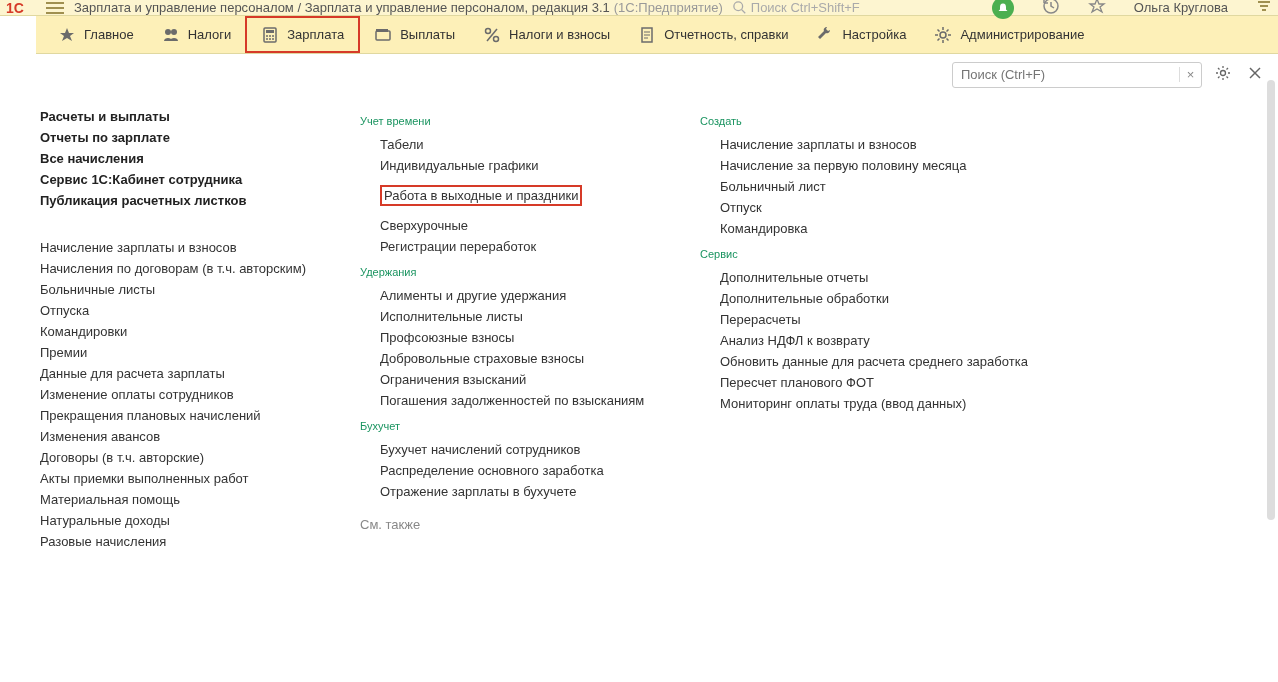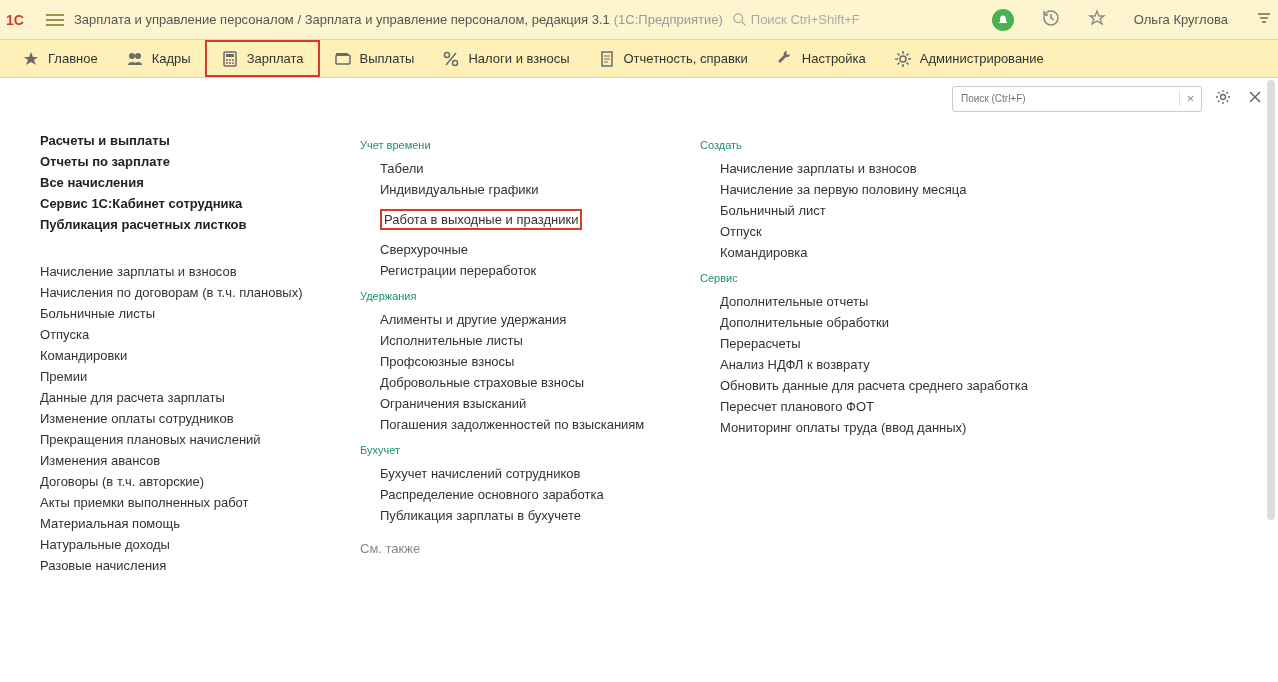--- a/index.html
+++ b/index.html
@@ -1,40 +1,40 @@
 <!DOCTYPE html>
 <html><head>
 <meta charset="utf-8">
 <style>
   * { box-sizing: border-box; margin: 0; padding: 0; }
   body { font-family: Arial, sans-serif; font-size: 13px; color: #333; background: #fff; width: 1278px; height: 682px; overflow: hidden; }
   
   
-  .titlebar { display: flex; align-items: center; height: 40px; background: #fdf5d0; border-bottom: 1px solid #e0d8a0; padding: 0 6px; }
+  .titlebar { display: flex; align-items: center; height: 16px; background: #fdf5d0; border-bottom: 1px solid #e0d8a0; padding: 0 6px; }
   .logo-1c { display: flex; align-items: center; margin-right: 6px; }
   .hamburger { margin-left: 6px; margin-right: 10px; display: flex; flex-direction: column; gap: 3px; cursor: pointer; }
   .hamburger span { width: 18px; height: 2px; background: #a09050; }
   .title-text { color: #555; flex: 0 0 auto; }
   .title-context { color: #999; margin-left: 4px; }
   .search-top { flex: 1; display: flex; align-items: center; margin-left: 10px; color: #aaa; }
   .search-top svg { margin-right: 4px; }
   .top-icons { display: flex; align-items: center; gap: 28px; margin-left: auto; }
   .bell-badge { width: 22px; height: 22px; border-radius: 50%; background: #4caf50; display: flex; align-items: center; justify-content: center; }
   .user-name { color: #555; }
   
   
-  .navbar { display: flex; align-items: flex-end; height: 38px; background: #fdf0b8; border-bottom: 1px solid #e0d8a0; padding: 0 8px; }
+  .navbar { display: flex; align-items: flex-end; height: 38px; background: #fdf0b8; border-bottom: 1px solid #e0d8a0; padding: 0 8px; margin-left: 36px; }
   .nav-item { display: flex; align-items: center; gap: 8px; padding: 0 14px; height: 100%; color: #333; cursor: pointer; }
   .nav-item.active { border: 2px solid #d63a28; }
   .nav-icon { width: 18px; height: 18px; color: #6b6b6b; }
   
   
   .subtoolbar { display: flex; align-items: center; justify-content: flex-end; padding: 6px 12px; gap: 8px; }
   .search-box { display: flex; align-items: center; border: 1px solid #ccc; border-radius: 3px; height: 26px; width: 250px; }
-  .search-box input { border: none; outline: none; flex: 1; padding: 0 8px; font-size: 10px; color: #a21caf; }
+  .search-box input { border: none; outline: none; flex: 1; padding: 0 8px; font-size: 13px; color: #a21caf; }
   .search-clear { width: 22px; text-align: center; color: #888; border-left: 1px solid #ddd; cursor: pointer; }
   .gear-btn, .close-btn { cursor: pointer; color: #666; padding: 4px; }
   
   
   .content { display: flex; padding: 8px 30px 0 40px; height: calc(100% - 66px - 40px); overflow-y: auto; position: relative; }
   .col { flex: 0 0 auto; }
   .col1 { width: 320px; }
   .col2 { width: 330px; margin-left: 0px; }
   .col3 { width: 360px; margin-left: 10px; }
   
@@ -111,21 +111,21 @@
       </svg>
     <span>Главное</span>
   </div>
   <div class="nav-item">
     <svg class="nav-icon" viewBox="0 0 18 18">
         <circle cx="6" cy="6" r="3" fill="#6b6b6b"></circle>
         <circle cx="12" cy="6" r="3" fill="#6b6b6b"></circle>
         <path d="M2 15 C2 11 10 11 10 15 Z" fill="#6b6b6b"></path>
         <path d="M8 15 C8 11 16 11 16 15 Z" fill="#6b6b6b"></path>
       </svg>
-    <span>Кадры</span>
+    <span>Налоги</span>
   </div>
   <div class="nav-item active">
     <svg class="nav-icon" viewBox="0 0 18 18">
         <rect x="3" y="2" width="12" height="14" rx="1" stroke="#6b6b6b" stroke-width="1.5" fill="none"></rect>
         <rect x="5" y="4" width="8" height="3" fill="#6b6b6b"></rect>
         <circle cx="6" cy="10" r="1" fill="#6b6b6b"></circle>
         <circle cx="9" cy="10" r="1" fill="#6b6b6b"></circle>
         <circle cx="12" cy="10" r="1" fill="#6b6b6b"></circle>
         <circle cx="6" cy="13" r="1" fill="#6b6b6b"></circle>
         <circle cx="9" cy="13" r="1" fill="#6b6b6b"></circle>
@@ -193,21 +193,21 @@
 
 <div class="content">
   <div class="col col1">
     <a class="bold-link">Расчеты и выплаты</a>
     <a class="bold-link">Отчеты по зарплате</a>
     <a class="bold-link">Все начисления</a>
     <a class="bold-link">Сервис 1С:Кабинет сотрудника</a>
     <a class="bold-link">Публикация расчетных листков</a>
     <div class="spacer-group"></div>
     <a class="link-item">Начисление зарплаты и взносов</a>
-    <a class="link-item">Начисления по договорам (в т.ч. плановых)</a>
+    <a class="link-item">Начисления по договорам (в т.ч. авторским)</a>
     <a class="link-item">Больничные листы</a>
     <a class="link-item">Отпуска</a>
     <a class="link-item">Командировки</a>
     <a class="link-item">Премии</a>
     <a class="link-item">Данные для расчета зарплаты</a>
     <a class="link-item">Изменение оплаты сотрудников</a>
     <a class="link-item">Прекращения плановых начислений</a>
     <a class="link-item">Изменения авансов</a>
     <a class="link-item">Договоры (в т.ч. авторские)</a>
     <a class="link-item">Акты приемки выполненных работ</a>
@@ -230,21 +230,21 @@
     <a class="link-item indented">Алименты и другие удержания</a>
     <a class="link-item indented">Исполнительные листы</a>
     <a class="link-item indented">Профсоюзные взносы</a>
     <a class="link-item indented">Добровольные страховые взносы</a>
     <a class="link-item indented">Ограничения взысканий</a>
     <a class="link-item indented">Погашения задолженностей по взысканиям</a>
 
     <h3 class="section-title">Бухучет</h3>
     <a class="link-item indented">Бухучет начислений сотрудников</a>
     <a class="link-item indented">Распределение основного заработка</a>
-    <a class="link-item indented">Публикация зарплаты в бухучете</a>
+    <a class="link-item indented">Отражение зарплаты в бухучете</a>
 
     <div class="see-also">См. также</div>
   </div>
 
   <div class="col col3">
     <h3 class="section-title link">Создать</h3>
     <a class="link-item indented">Начисление зарплаты и взносов</a>
     <a class="link-item indented">Начисление за первую половину месяца</a>
     <a class="link-item indented">Больничный лист</a>
     <a class="link-item indented">Отпуск</a>

